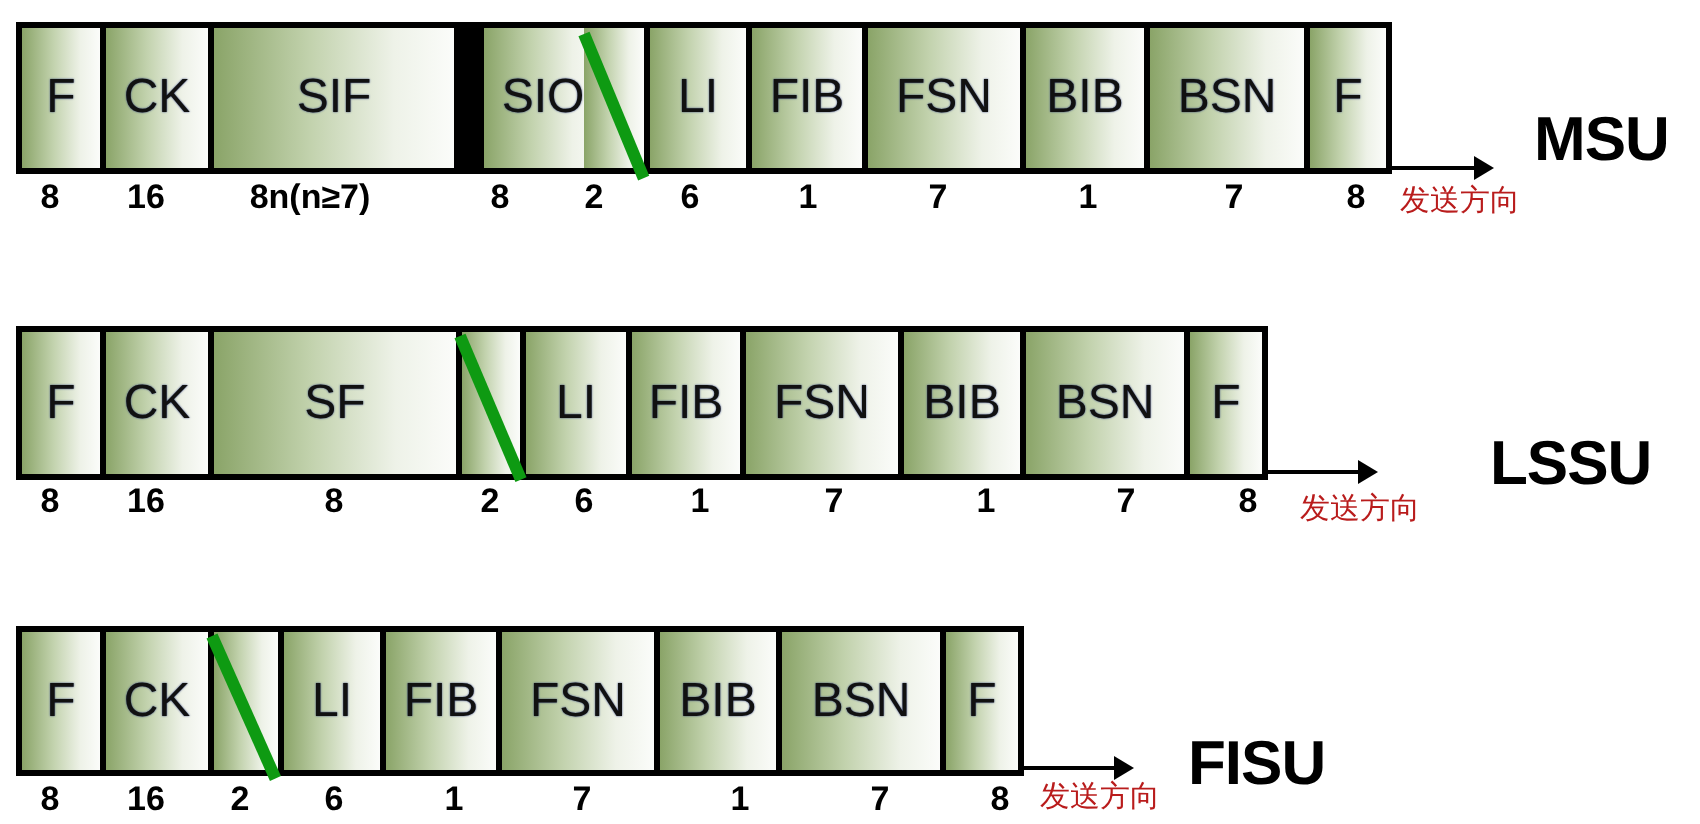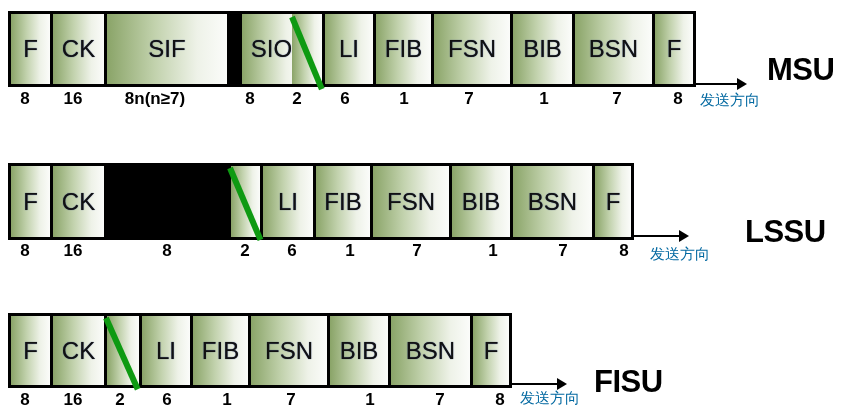--- a/index.html
+++ b/index.html
@@ -12,21 +12,21 @@
           display: flex; align-items: center; justify-content: center;
           font-size: 24px; color: #111; }
   .cell:last-child { border-right: none; }
   .cell span { text-shadow: 0 0 1px #2a3a7a; }
   .slash { position: absolute; height: 6px; background: #0e9a12; transform-origin: 0 50%; }
   .lbl { position: absolute; font-weight: bold; font-size: 17px; color: #000;
          transform: translateX(-50%); white-space: nowrap; line-height: 18px; }
   .arrow { position: absolute; height: 2px; background: #000; }
   .arrow::after { content: ""; position: absolute; right: -2px; top: -5px;
          border-left: 10px solid #000; border-top: 6px solid transparent; border-bottom: 6px solid transparent; }
-  .dir { position: absolute; font-family: "DejaVu Serif", serif; font-size: 15px; color: #0369a1; white-space: nowrap; }
+  .dir { position: absolute; font-family: "DejaVu Serif", serif; font-size: 15px; color: #b91c1c; white-space: nowrap; }
   .ftype { position: absolute; font-weight: bold; font-size: 31px; color: #000; letter-spacing: -0.5px; }
 </style>
 </head>
 <body>
 
 <div class="frame" style="left:8px; top:11px; width:688px; height:76px;">
   <div class="cell" style="left:0; width:42px;">
       <span>F</span>
     </div>
   <div class="cell" style="left:42px; width:54px;">
@@ -77,20 +77,23 @@
 <div class="arrow" style="left:695px; top:83px; width:50px;"></div>
 <div class="dir" style="left:700px; top:91px;">发送方向</div>
 <div class="ftype" style="left:767px; top:52px;">MSU</div>
 
 <div class="frame" style="left:8px; top:163px; width:626px; height:77px;">
   <div class="cell" style="left:0; width:42px;">
       <span>F</span>
     </div>
   <div class="cell" style="left:42px; width:54px;">
       <span>CK</span>
+    </div>
+  <div class="cell" style="left:96px; width:124px;">
+      <span>SF</span>
     </div>
   <div class="cell" style="left:220px; width:32px;">
       <span></span>
     </div>
   <div class="cell" style="left:252px; width:53px;">
       <span>LI</span>
     </div>
   <div class="cell" style="left:305px; width:57px;">
       <span>FIB</span>
     </div>

